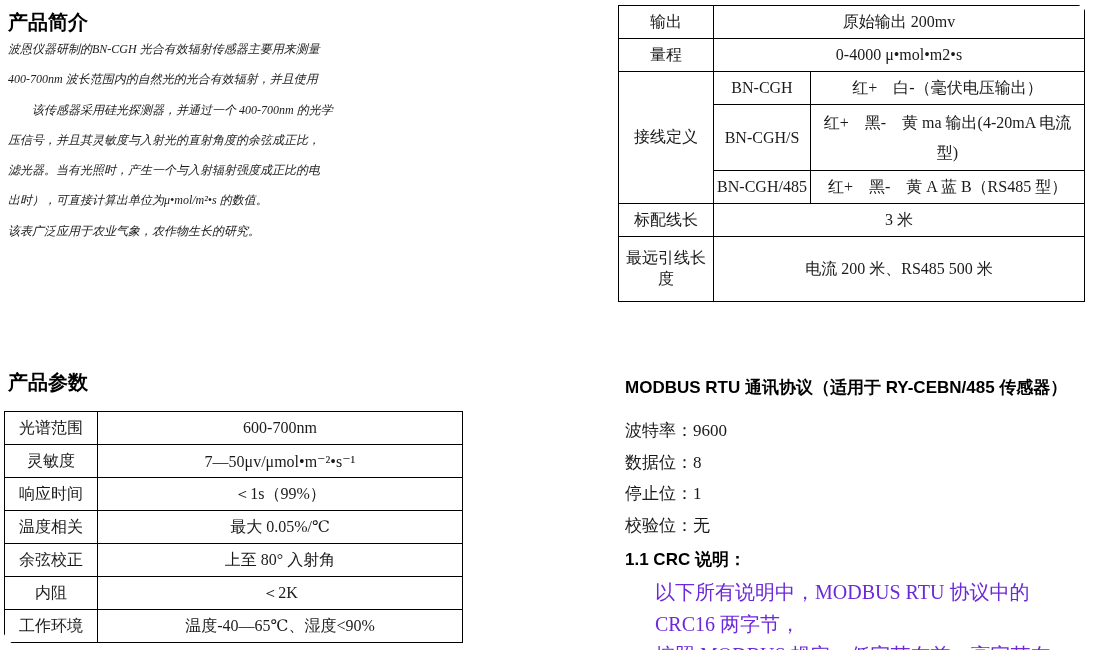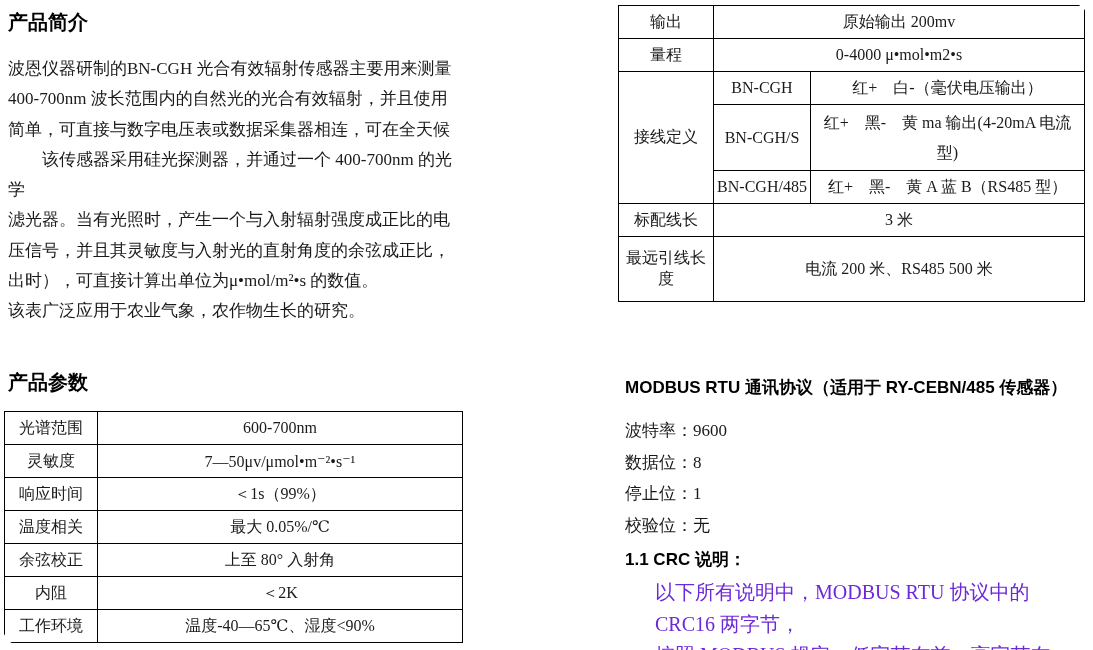--- a/index.html
+++ b/index.html
@@ -15,21 +15,21 @@
     border-radius: 31px;
   }
   .sec-heading {
     font-family: "Liberation Sans", "DejaVu Sans", sans-serif;
     font-weight: bold;
     font-size: 20px;
     line-height: 24px;
     color: #000000;
   }
   .intro-block { position: absolute; left: 8px; top: 10px; width: 458px; }
-  .intro-lines { margin-top: 20px; font-size: 17px; line-height: 30.3px; color: #1a1a1a; }
+  .intro-lines { font-size: 12px; line-height: 30.3px; color: #1a1a1a; font-style: italic; }
   .params-heading { position: absolute; left: 8px; top: 370px; }
 
   table { border-collapse: collapse; table-layout: fixed; background: #ffffff; }
   td {
     border: 1.5px solid #000000;
     text-align: center;
     vertical-align: middle;
     font-size: 16px;
     color: #1a1a1a;
     padding: 0 2px;
@@ -63,24 +63,23 @@
 </head>
 <body>
 
 <div class="page">
 
   <div class="intro-block">
     <div class="sec-heading">产品简介</div>
     <div class="intro-lines">
       <div>波恩仪器研制的BN-CGH 光合有效辐射传感器主要用来测量</div>
       <div>400-700nm 波长范围内的自然光的光合有效辐射，并且使用</div>
-      <div>简单，可直接与数字电压表或数据采集器相连，可在全天候</div>
       <div>　　该传感器采用硅光探测器，并通过一个 400-700nm 的光学</div>
+      <div>压信号，并且其灵敏度与入射光的直射角度的余弦成正比，</div>
       <div>滤光器。当有光照时，产生一个与入射辐射强度成正比的电</div>
-      <div>压信号，并且其灵敏度与入射光的直射角度的余弦成正比，</div>
       <div>出时），可直接计算出单位为μ•mol/m²•s 的数值。</div>
       <div>该表广泛应用于农业气象，农作物生长的研究。</div>
     </div>
   </div>
 
   <div class="sec-heading params-heading">产品参数</div>
 
   <table class="params-table">
     <tbody>
         <tr>

